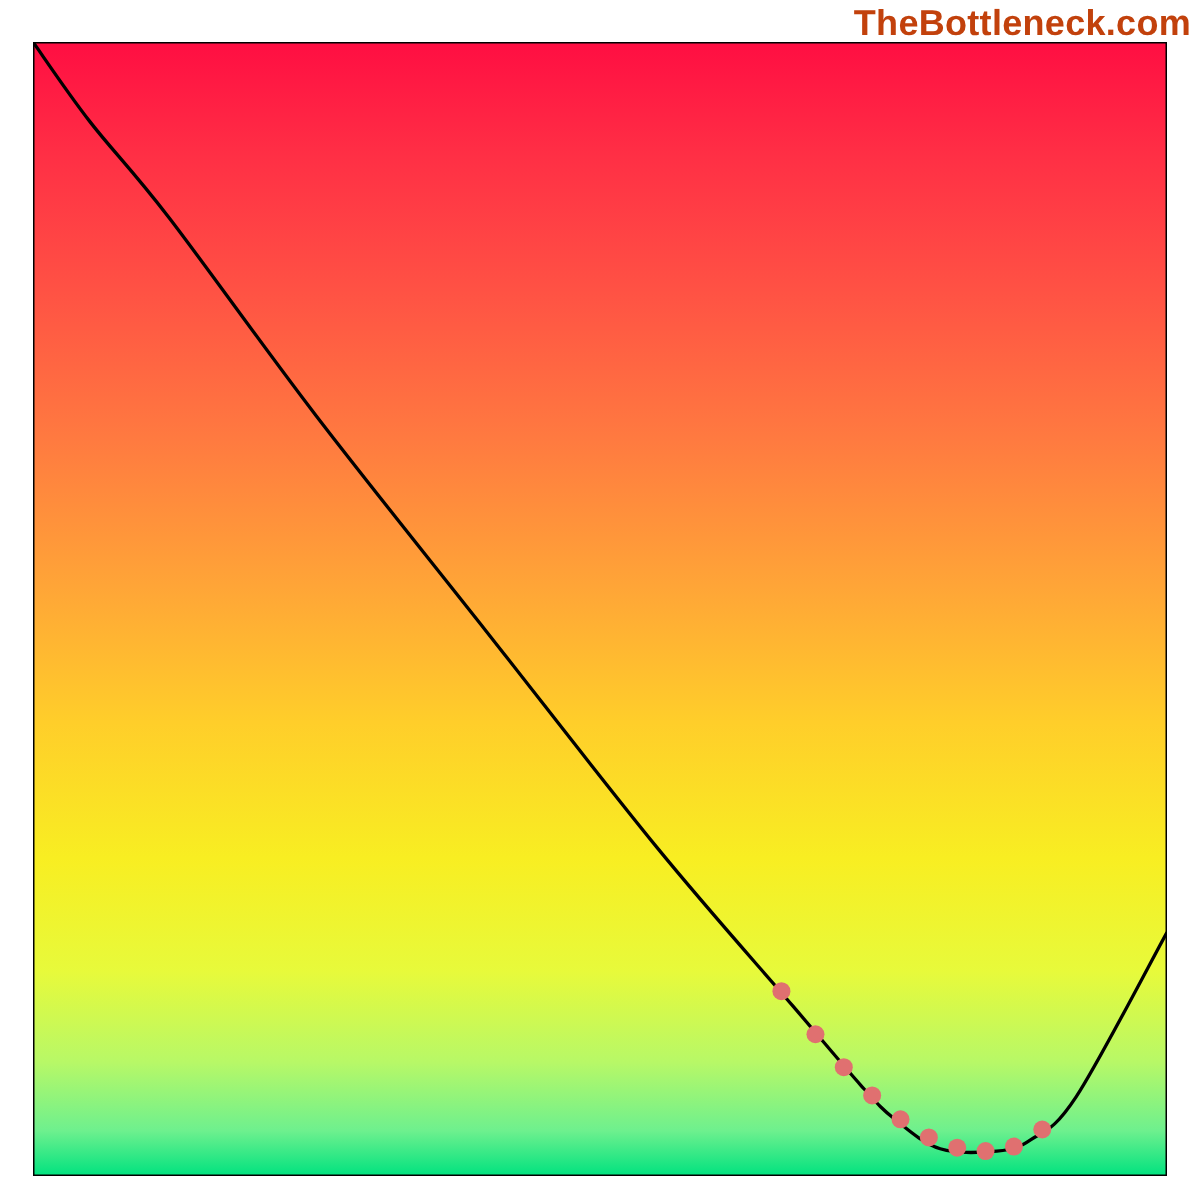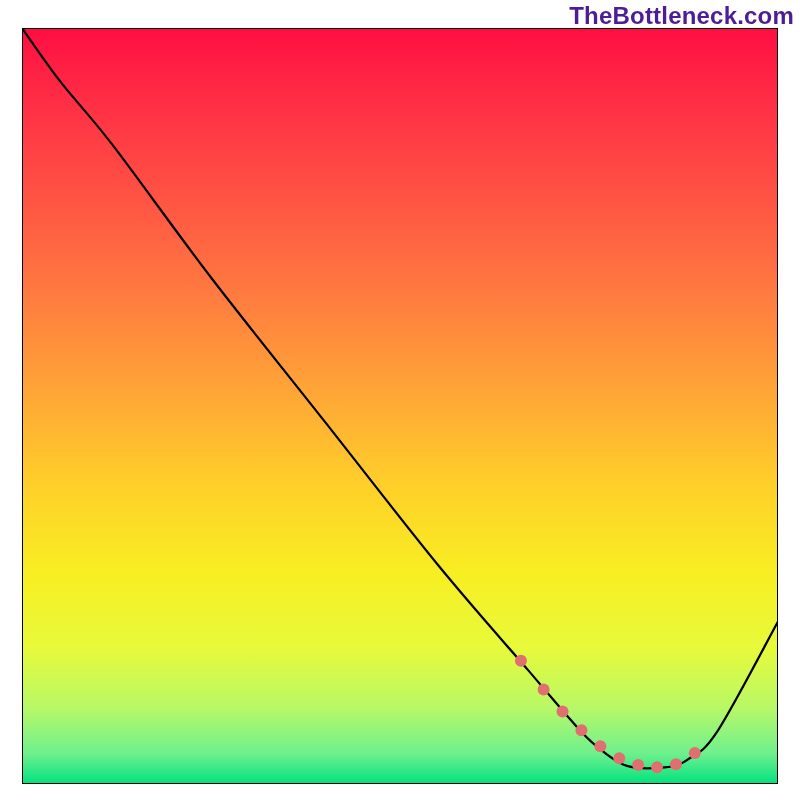--- a/index.html
+++ b/index.html
@@ -15,21 +15,21 @@
     width: 800px;
     height: 800px;
   }
   .watermark {
     position: absolute;
     top: 2px;
     right: 6px;
     font-family: Arial, Helvetica, sans-serif;
     font-size: 24px;
     font-weight: 600;
-    color: #4c1d95;
+    color: #c2410c;
     letter-spacing: 0.2px;
   }
   .plot {
     position: absolute;
     left: 22px;
     top: 28px;
     width: 756px;
     height: 756px;
   }
   svg { display: block; }

